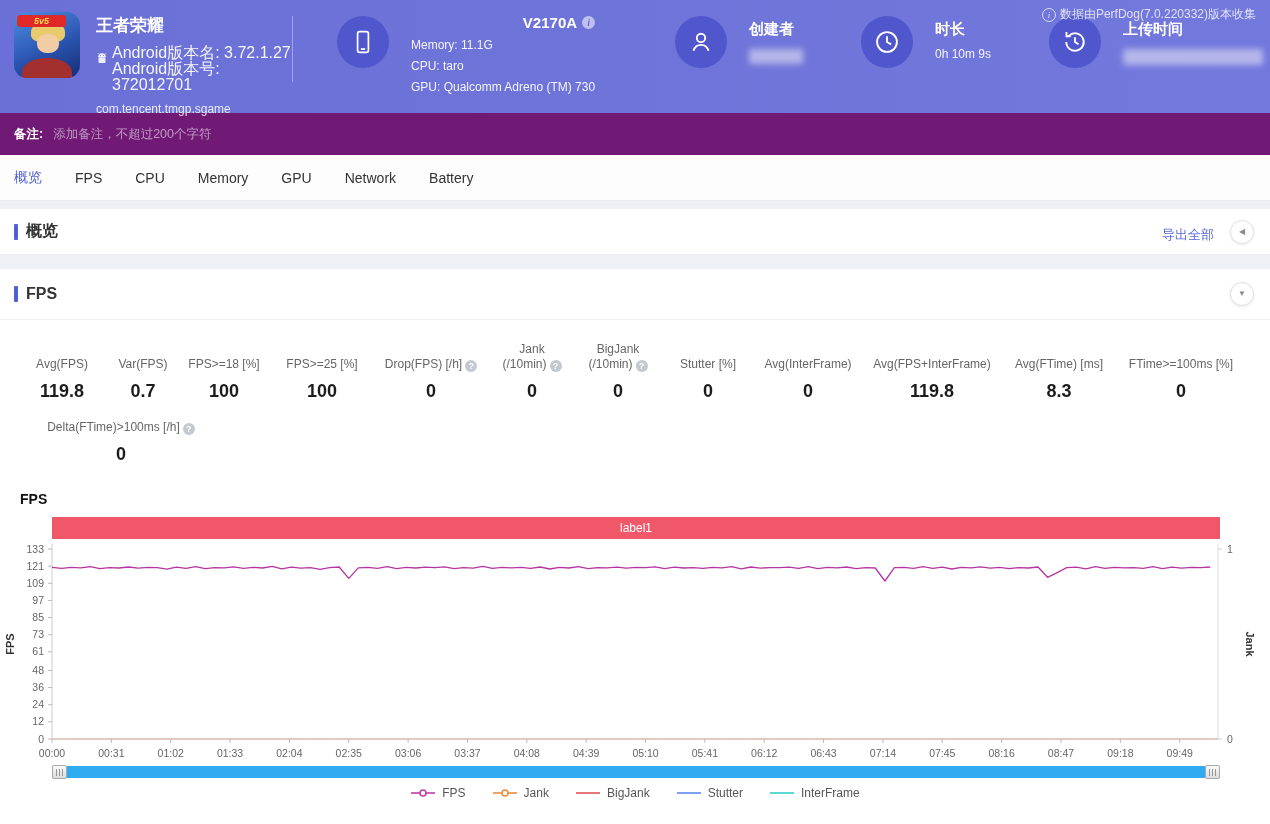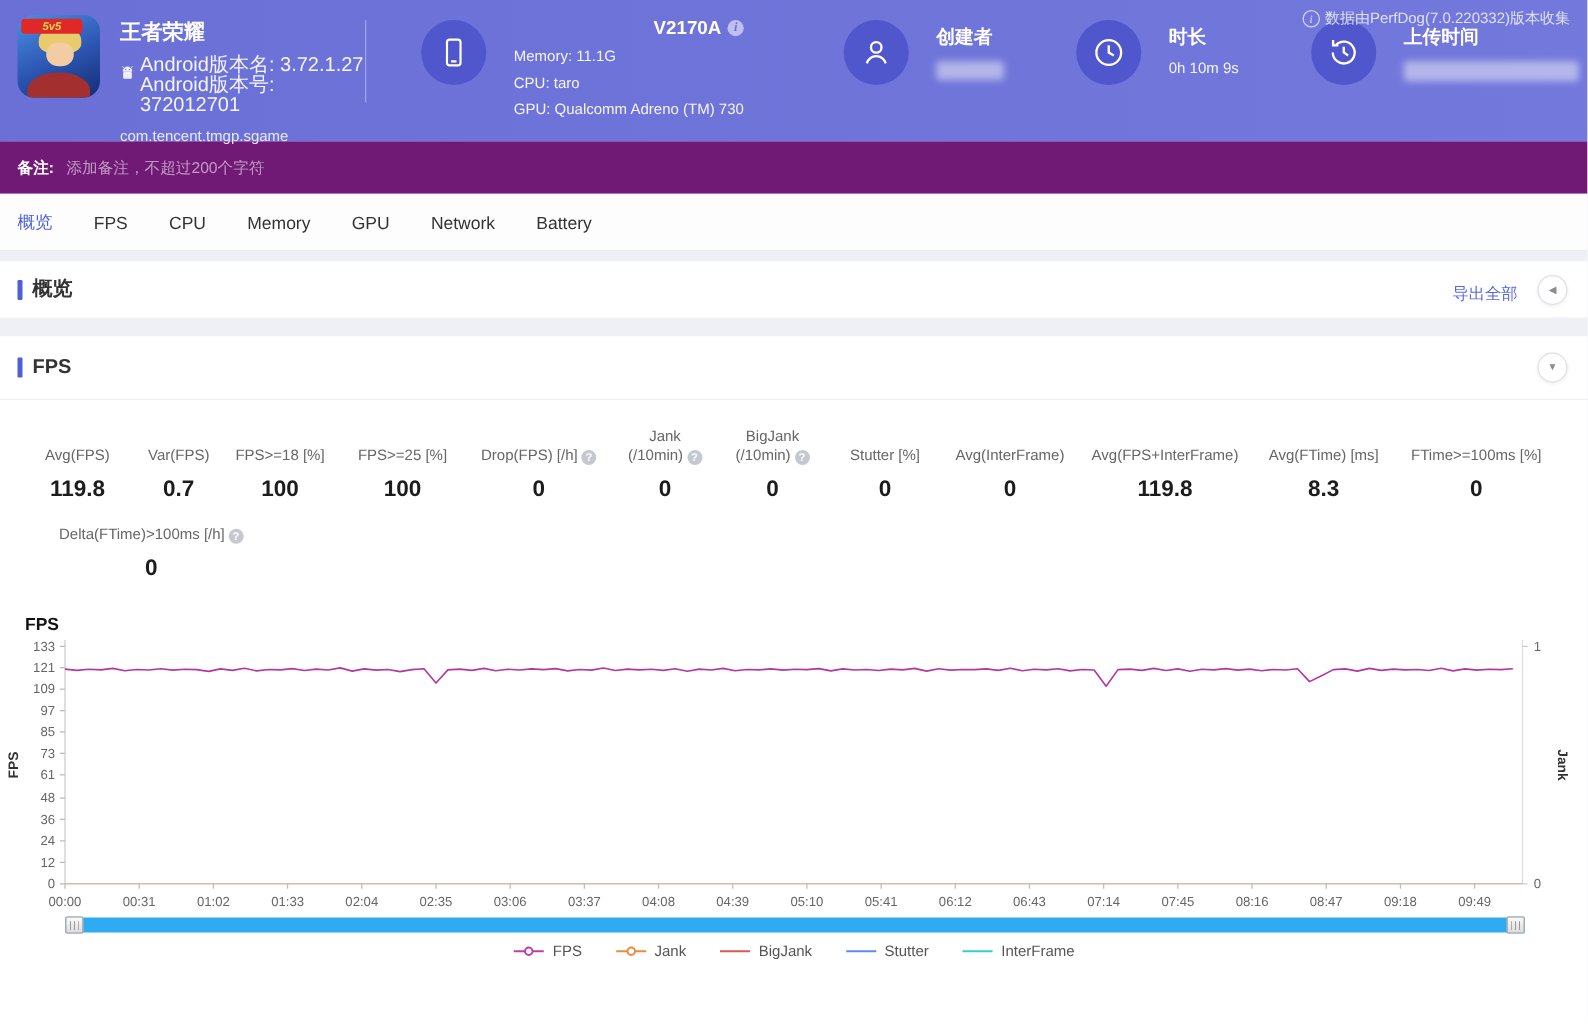--- a/index.html
+++ b/index.html
@@ -304,20 +304,23 @@
             <div>Delta(FTime)&gt;100ms [/h]<span class="help">?</span></div>
           </div>
           <div class="m-value">0</div>
         </div>
       </div>
 
     <div class="chart-head">
       <div class="chart-title">FPS</div>
     </div>
 
+    <div class="banner">
+      <span>label1</span>
+    </div>
 
     <svg id="plot" width="1270" height="224" viewBox="0 0 1270 224">
         <line x1="52" y1="5" x2="52" y2="200" stroke="#ccc" stroke-width="1"></line>
         <line x1="1218" y1="5" x2="1218" y2="200" stroke="#ddd" stroke-width="1"></line>
         <line x1="52" y1="200" x2="1218" y2="200" stroke="#d9b7ac" stroke-width="1.3"></line>
         <line x1="48" y1="10" x2="52" y2="10" stroke="#bbb"></line>
         <text x="44" y="13.5" text-anchor="end" font-size="10.5" fill="#666">133</text>
         <line x1="48" y1="27.142857142857142" x2="52" y2="27.142857142857142" stroke="#bbb"></line>
         <text x="44" y="30.642857142857142" text-anchor="end" font-size="10.5" fill="#666">121</text>
         <line x1="48" y1="44.285714285714285" x2="52" y2="44.285714285714285" stroke="#bbb"></line>

